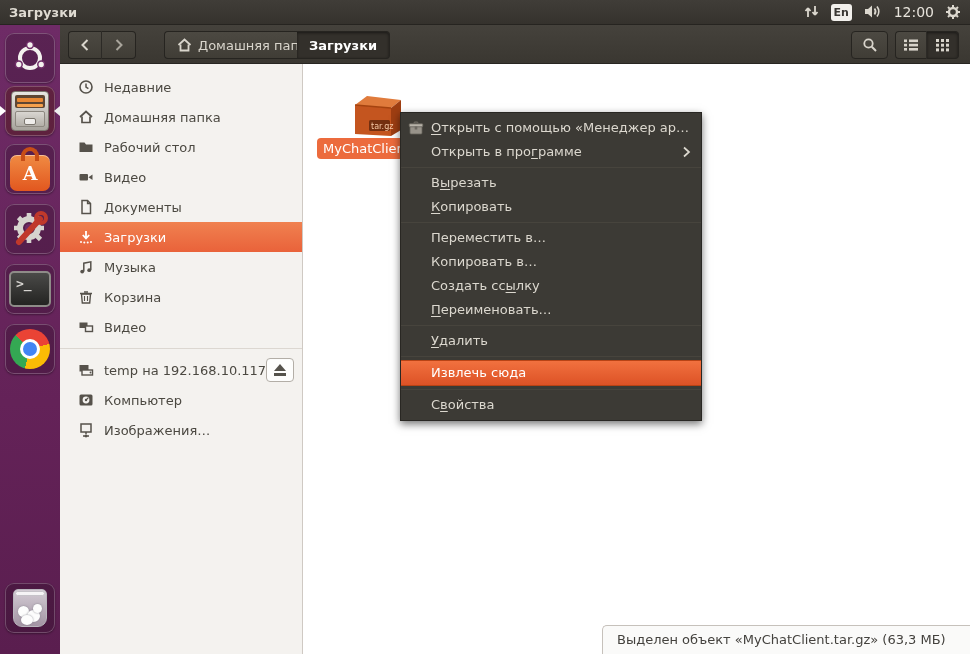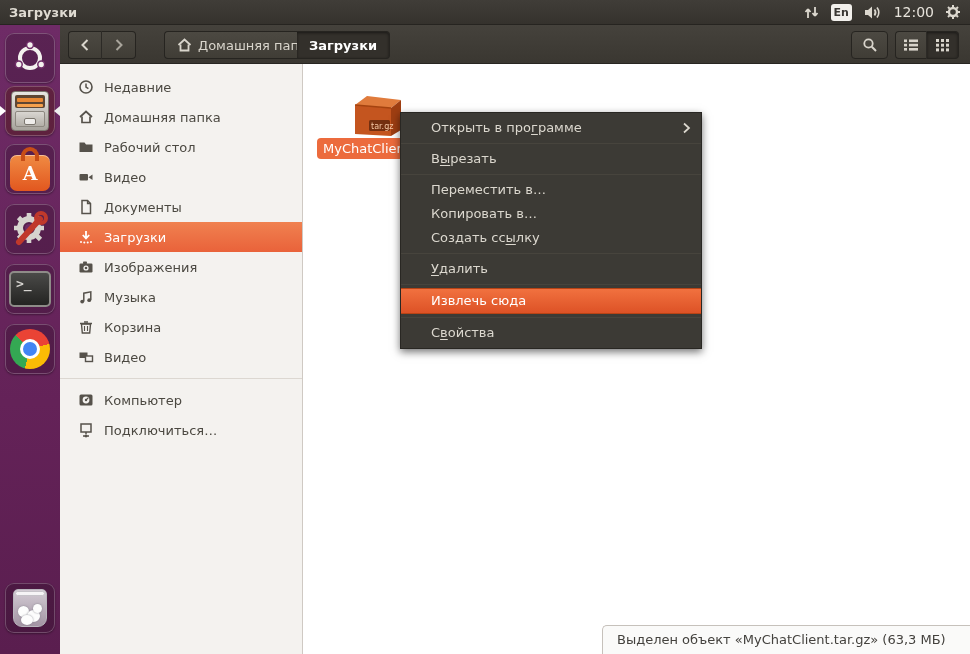--- a/index.html
+++ b/index.html
@@ -5,21 +5,21 @@
   * { margin:0; padding:0; box-sizing:border-box; }
   html,body { width:970px; height:654px; overflow:hidden; }
   body { font-family:"DejaVu Sans","Liberation Sans",sans-serif; position:relative; background:#fff; font-size:13px; }
   svg { display:block; }
 
   
   .panel { position:absolute; left:0; top:0; width:970px; height:25px;
            background:linear-gradient(#403d38,#35322d); border-bottom:1px solid #262420;
            display:flex; align-items:center; color:#dfdbd2; z-index:50; }
   .panel-title { font-weight:bold; margin-left:9px; font-size:13px; }
-  .panel-right { margin-left:auto; display:flex; align-items:center; gap:11px; padding-right:9px; }
+  .panel-right { margin-left:auto; display:flex; gap:11px; padding-right:9px; }
   .kbd-badge { background:#f2f0ec; color:#3a3733; font-weight:bold; font-size:11px;
                border-radius:3px; width:21px; height:17px; display:flex; align-items:center; justify-content:center; }
   .panel-time { font-size:14px; color:#e8e4dc; }
 
   
   .launcher { position:absolute; left:0; top:25px; width:60px; height:629px;
               background:linear-gradient(180deg,#6e2b66 0%,#642258 60%,#5a1e4f 100%); z-index:40; }
   .tile { position:absolute; left:5px; width:50px; height:50px; border-radius:9px;
           background:rgba(0,0,0,.18); box-shadow:inset 0 0 0 1px rgba(255,255,255,.22), 0 1px 2px rgba(0,0,0,.35);
           display:flex; align-items:center; justify-content:center; }
@@ -323,31 +323,20 @@
             <circle cx="3" cy="13" r="1"></circle>
             <circle cx="6.3" cy="13.6" r="1"></circle>
             <circle cx="9.7" cy="13.6" r="1"></circle>
             <circle cx="13" cy="13" r="1"></circle>
           </g>
         </svg>
     </span>
     <span>Загрузки</span>
   </div>
 
-  <div class="srow">
-    <span class="sic">
-      <svg width="16" height="16" viewBox="0 0 16 16">
-          <rect x="1.5" y="4.5" width="13" height="9" rx="1.2" fill="#56524b"></rect>
-          <rect x="5" y="2.5" width="4" height="2.5" rx="0.8" fill="#56524b"></rect>
-          <circle cx="8" cy="9" r="2.6" fill="#f4f2ef"></circle>
-          <circle cx="8" cy="9" r="1.3" fill="#56524b"></circle>
-        </svg>
-    </span>
-    <span>Изображения</span>
-  </div>
 
   <div class="srow">
     <span class="sic">
       <svg width="16" height="16" viewBox="0 0 16 16">
           <path d="M5.8 12.5V4.2l7-1.4v8.2" stroke="#56524b" stroke-width="1.5" fill="none"></path>
           <circle cx="4.2" cy="12.6" r="1.9" fill="#56524b"></circle>
           <circle cx="11.2" cy="11.2" r="1.9" fill="#56524b"></circle>
         </svg>
     </span>
     <span>Музыка</span>
@@ -370,20 +359,34 @@
       <svg width="16" height="16" viewBox="0 0 16 16">
           <rect x="1.5" y="3.5" width="8" height="5.5" fill="#56524b"></rect>
           <rect x="7.5" y="7" width="7" height="5.5" fill="#f4f2ef" stroke="#56524b" stroke-width="1.4"></rect>
         </svg>
     </span>
     <span>Видео</span>
   </div>
 
   <div class="ssep"></div>
 
+  <div class="srow">
+    <span class="sic">
+      <svg width="16" height="16" viewBox="0 0 16 16">
+          <rect x="1.5" y="3" width="9" height="6.5" fill="#56524b"></rect>
+          <rect x="4" y="8" width="10.5" height="5" fill="#f4f2ef" stroke="#56524b" stroke-width="1.4"></rect>
+          <circle cx="12.5" cy="10.5" r="0.9" fill="#56524b"></circle>
+        </svg>
+    </span>
+    <span>temp на 192.168.10.117</span>
+    <span class="eject-btn">
+      <span class="ej-tri"></span>
+      <span class="ej-bar"></span>
+    </span>
+  </div>
 
   <div class="srow">
     <span class="sic">
       <svg width="16" height="16" viewBox="0 0 16 16">
           <rect x="1.5" y="2.5" width="13" height="11" rx="1.5" fill="#56524b"></rect>
           <circle cx="8" cy="8" r="3.4" fill="#f4f2ef"></circle>
           <circle cx="8" cy="8" r="1.2" fill="#56524b"></circle>
           <path d="m8 8 2.4-2.4" stroke="#56524b" stroke-width="1.2"></path>
         </svg>
     </span>
@@ -391,60 +394,77 @@
   </div>
 
   <div class="srow">
     <span class="sic">
       <svg width="16" height="16" viewBox="0 0 16 16">
           <rect x="3" y="2" width="10" height="8" stroke="#56524b" stroke-width="1.5" fill="none"></rect>
           <path d="M8 10v2.5M5 14h6" stroke="#56524b" stroke-width="1.5"></path>
           <path d="M8 12.7a1.4 1.4 0 1 0 .01 0" fill="#56524b"></path>
         </svg>
     </span>
-    <span>Подключиться…</span>
+    <span>Изображения…</span>
   </div>
 </div>
 
 <div class="content">
   <div class="file-item">
     <svg width="56" height="48" viewBox="0 0 56 48" style="margin:0 auto">
       <polygon points="6,13 18,4 52,8 42,16" fill="#e07b3c"></polygon>
       <polygon points="6,13 42,16 42,44 6,42" fill="#c4551f"></polygon>
       <polygon points="42,16 52,8 52,38 42,44" fill="#9e3e12"></polygon>
       <path d="M6 13 42 16" stroke="#a5430f" stroke-width="1.5"></path>
       <rect x="20" y="28" width="21" height="11" rx="1.5" fill="rgba(50,16,3,0.55)"></rect>
       <text x="22" y="36.5" font-size="8" fill="#f6c9a6" font-family="DejaVu Sans, sans-serif">tar.gz</text>
     </svg>
   </div>
   <div class="file-label">MyChatClient.tar.gz</div>
 </div>
 
 <div class="cmenu">
   <div class="mi">
+    <span class="mic">
+      <svg width="16" height="16" viewBox="0 0 16 16">
+          <rect x="2" y="6" width="12" height="8" rx="1" fill="#98938a" stroke="#66625a" stroke-width="0.8"></rect>
+          <rect x="1.2" y="3.8" width="13.6" height="3" rx="0.8" fill="#b8b3a9" stroke="#66625a" stroke-width="0.8"></rect>
+          <path d="M6 3.8c0-2.4 4-2.4 4 0" stroke="#66625a" stroke-width="1.3" fill="none"></path>
+          <rect x="6.7" y="6.5" width="2.6" height="3" fill="#6d6961"></rect>
+        </svg>
+    </span>
+    <span><u>О</u>ткрыть с помощью «Менеджер ар…</span>
+  </div>
+  <div class="mi">
     <span>Открыть в про<u>г</u>рамме</span>
     <span class="subarrow">
       <svg width="9" height="14" viewBox="0 0 9 14">
           <path d="M2 2.5 7 7l-5 4.5" stroke="#dcd8cf" stroke-width="1.7" fill="none"></path>
         </svg>
     </span>
   </div>
   <div class="msep"></div>
   <div class="mi">
     <span>В<u>ы</u>резать</span>
   </div>
+  <div class="mi">
+    <span><u>К</u>опировать</span>
+  </div>
   <div class="msep"></div>
   <div class="mi">
     <span>Переместить в…</span>
   </div>
   <div class="mi">
     <span>Копировать в…</span>
   </div>
   <div class="mi">
     <span>Создать сс<u>ы</u>лку</span>
+  </div>
+  <div class="mi">
+    <span><u>П</u>ереименовать…</span>
   </div>
   <div class="msep"></div>
   <div class="mi">
     <span><u>У</u>далить</span>
   </div>
   <div class="msep"></div>
   <div class="mi hl">
     <span>Извлечь сюда</span>
   </div>
   <div class="msep"></div>

